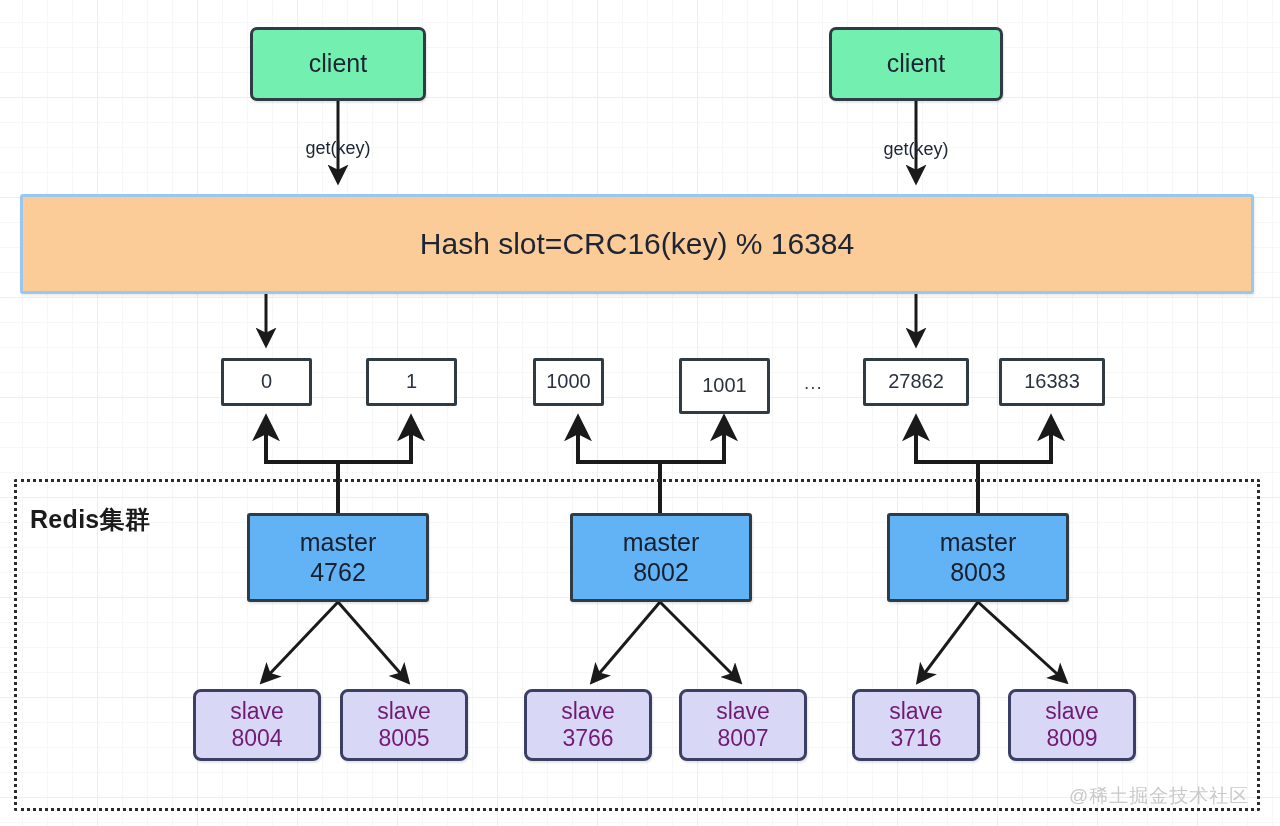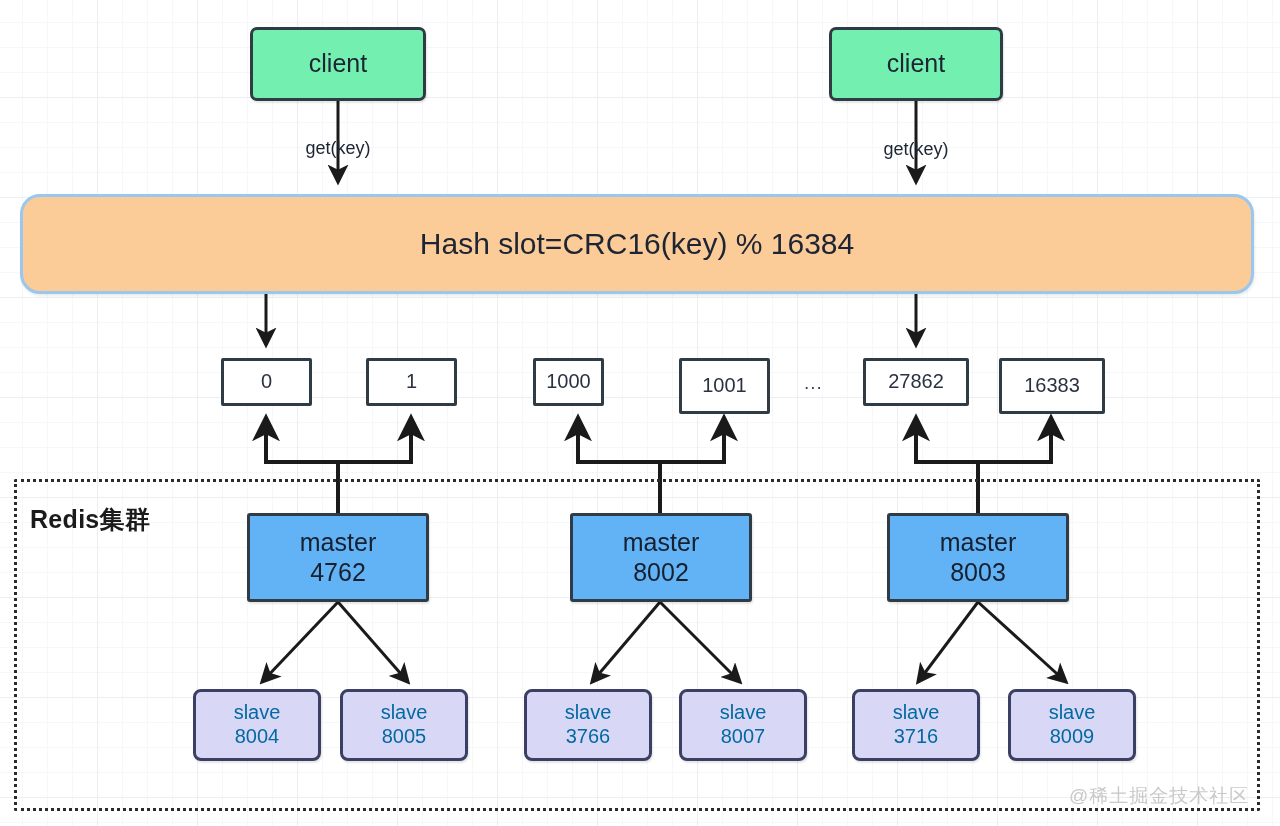--- a/index.html
+++ b/index.html
@@ -81,22 +81,22 @@
     border-radius: 3px;
     font-size: 25px;
     color: #16202e;
     box-shadow: 1px 2px 2px rgba(0,0,0,0.10);
   }
 
   .slave-node {
     background: #d8d8f6;
     border: 3px solid #3b3f63;
     border-radius: 8px;
-    font-size: 20px;
-    color: #0369a1;
+    font-size: 23px;
+    color: #701a75;
     box-shadow: 1px 2px 2px rgba(0,0,0,0.10);
   }
 
   .cluster-box {
     position: absolute;
     box-sizing: border-box;
     border: 3px dotted #2b2b2b;
     background: transparent;
     border-radius: 2px;
   }
@@ -195,21 +195,21 @@
     <span>get(key)</span>
   </div>
 
   <div class="node client-node" style="left:829px; top:27px; width:174px; height:74px;">
     <span>client</span>
   </div>
   <div class="edge-label" style="left:856px; top:139px; width:120px;">
     <span>get(key)</span>
   </div>
 
-  <div class="node hash-band" style="left:20px; top:194px; width:1234px; height:100px;border-radius:20px;">
+  <div class="node hash-band" style="left:20px; top:194px; width:1234px; height:100px;">
     <span>Hash slot=CRC16(key) % 16384</span>
   </div>
 
   <div class="node slot-node" style="left:221px; top:358px; width:91px; height:48px;">
     <span>0</span>
   </div>
   <div class="node slot-node" style="left:366px; top:358px; width:91px; height:48px;">
     <span>1</span>
   </div>
   <div class="node slot-node" style="left:533px; top:358px; width:71px; height:48px;">
@@ -219,21 +219,21 @@
     <span>1001</span>
   </div>
 
   <div class="ellipsis" style="left:804px; top:372px;">
     <span>...</span>
   </div>
 
   <div class="node slot-node" style="left:863px; top:358px; width:106px; height:48px;">
     <span>27862</span>
   </div>
-  <div class="node slot-node" style="left:999px; top:358px; width:106px; height:56px;">
+  <div class="node slot-node" style="left:999px; top:358px; width:106px; height:48px;">
     <span>16383</span>
   </div>
 
   <div class="cluster-box" style="left:14px; top:479px; width:1246px; height:332px;"></div>
   <div class="cluster-label" style="left:30px; top:503px;">
     <span>Redis集群</span>
   </div>
 
   <div class="node master-node" style="left:247px; top:513px; width:182px; height:89px;">
     <span>master</span>

